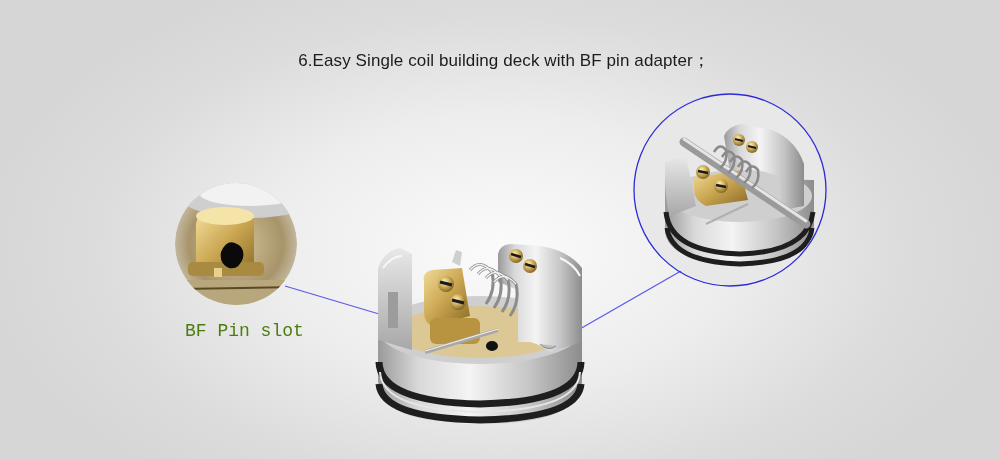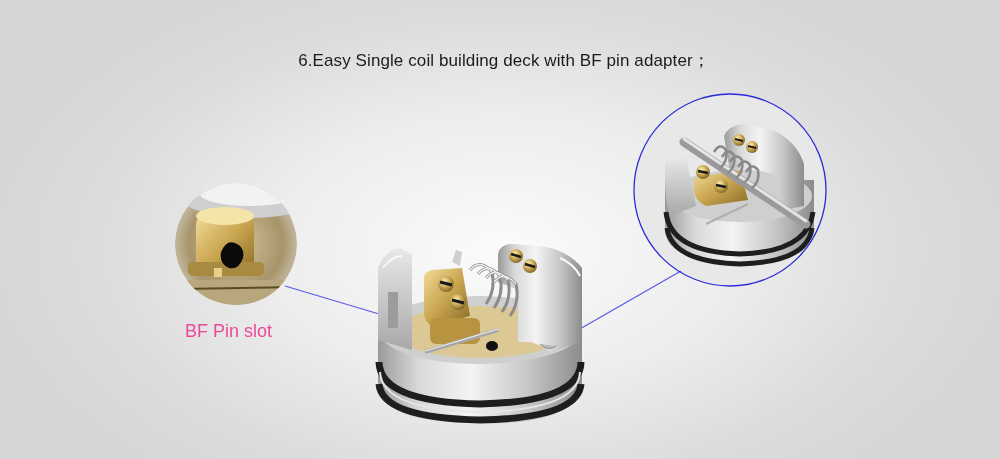--- a/index.html
+++ b/index.html
@@ -8,21 +8,21 @@
     background: radial-gradient(ellipse 520px 300px at 500px 250px, #fbfbfb 0%, #ededed 45%, #dcdcdc 78%, #d6d6d6 100%);
     font-family: "Liberation Sans", "DejaVu Sans", sans-serif;
   }
   .caption {
     position: absolute; left: 0; width: 1000px; top: 49px;
     text-align: center; font-size: 17px; color: #1c1c1c; letter-spacing: 0.1px;
     padding-left: 8px; box-sizing: border-box;
   }
   .label {
     position: absolute; left: 185px; top: 321px;
-    font-size: 18px; color: #ec4899;
+    font-size: 18px; color: #4d7c0f; font-family: Liberation Mono, monospace;
   }
   svg.stage { position: absolute; left: 0; top: 0; }
 </style>
 </head>
 <body>
 
 <div class="caption">6.Easy Single coil building deck with BF pin adapter；</div>
 
 <svg class="stage" width="1000" height="459" viewBox="0 0 1000 459">
   <defs>

